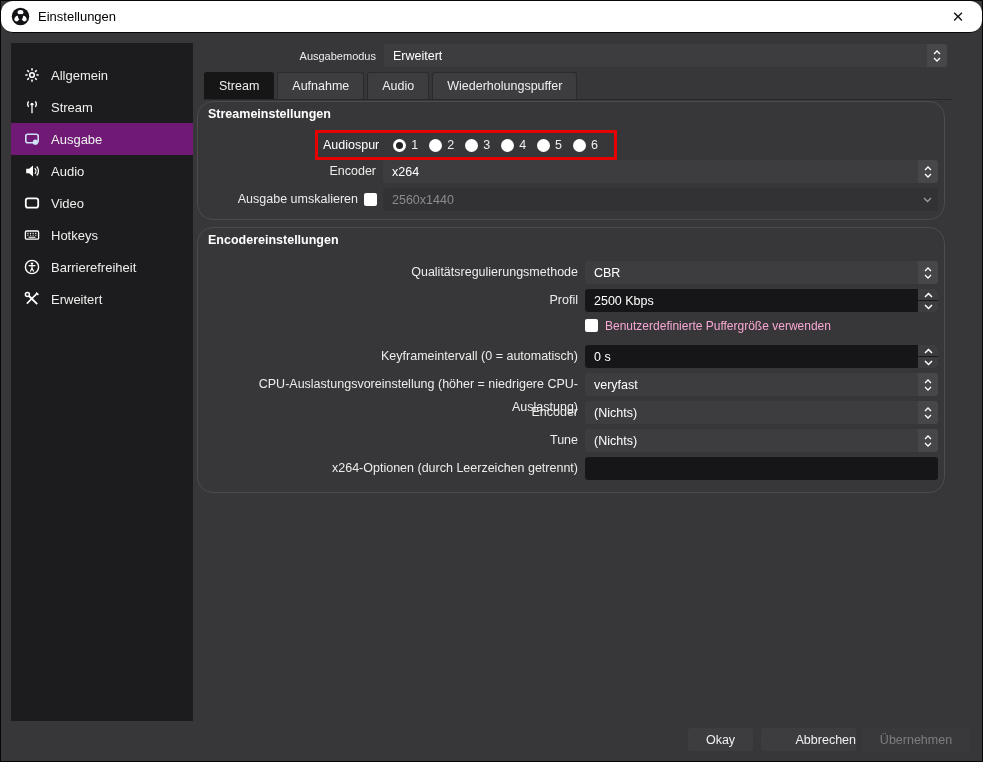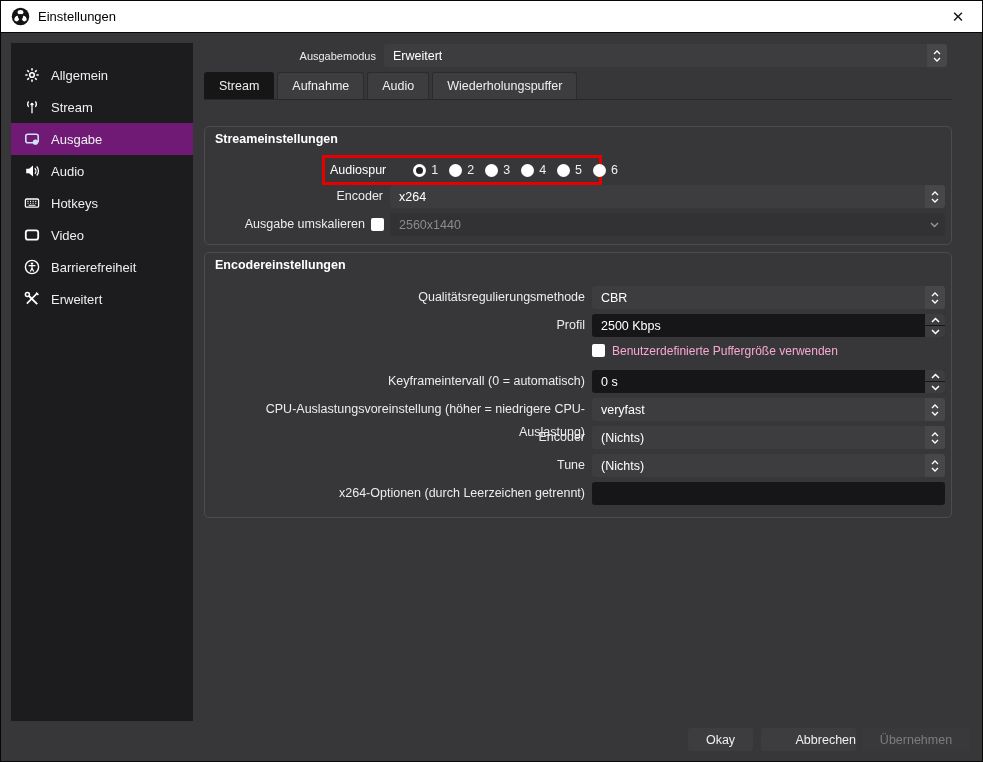--- a/index.html
+++ b/index.html
@@ -2,21 +2,21 @@
 <html><head>
 <meta charset="utf-8">
 <style>
   * { margin:0; padding:0; box-sizing:border-box; }
   html,body { width:983px; height:762px; background:#1a1a1a; }
   body { font-family:"Liberation Sans", sans-serif; }
 
   .window { position:relative; width:983px; height:762px; background:#373739; border:1px solid #070707; overflow:hidden; }
 
   
-  .titlebar { position:absolute; top:0; left:0; right:0; height:32px; background:#ffffff; border-bottom:1px solid #070707; display:flex; align-items:center; padding:0 10px; }
+  .titlebar { position:absolute; top:0; left:0; right:0; height:32px; background:#ffffff; border-bottom:1px solid #070707; display:flex; align-items:center; padding:0 10px;border-radius:12px; }
   .titlebar .logo { width:19px; height:19px; margin-right:8px; display:inline-flex; }
   .titlebar .title { font-size:13px; color:#000; }
   .titlebar .close { margin-left:auto; width:28px; height:28px; display:flex; align-items:center; justify-content:center; font-size:15px; color:#111; cursor:default; }
 
   .bodyarea { position:absolute; top:32px; left:0; right:0; bottom:0; }
 
   
   .sidebar { position:absolute; left:10px; top:10px; width:182px; height:678px; background:#1c1c1e; padding-top:16px; }
   .side-item { height:32px; display:flex; align-items:center; padding-left:13px; color:#efefef; font-size:13px; cursor:default; }
   .side-item .sicon { width:16px; height:16px; margin-right:11px; display:inline-flex; flex:0 0 16px; }
@@ -26,21 +26,21 @@
   .outmode-label { position:absolute; left:203px; top:12px; width:172px; height:22px; line-height:22px; text-align:right; color:#ececec; font-size:11px; }
   .outmode-combo { left:383px; top:11px; width:563px; }
 
   
   .tabs { position:absolute; left:203px; top:39px; height:27px; display:flex; gap:3px; }
   .tab { height:27px; padding:0 14px; display:flex; align-items:center; font-size:12.5px; color:#efefef; background:#3d3d40; border:1px solid #2b2b2d; border-bottom:none; border-radius:3px 3px 0 0; cursor:default; }
   .tab.active { background:#161617; border-color:#161617; }
   .tabline { position:absolute; left:203px; top:66px; width:748px; height:1px; background:#28282a; }
 
   
-  .group { position:absolute; left:203px; width:748px; border:1px solid #4c4c4f; border-radius:5px;margin-top:25px; }
+  .group { position:absolute; left:196px; width:748px; border:1px solid #4c4c4f; border-radius:16px; }
   .group.g1 { top:68px; height:119px; }
   .group.g2 { top:194px; height:266px; }
   .group-title { position:absolute; top:5px; left:10px; font-size:12.5px; font-weight:bold; color:#fff; }
 
   .flabel { position:absolute; color:#ececec; font-size:12.5px; height:23px; line-height:23px; text-align:right; }
 
   
   .combo, .spinbox, .textinput { position:absolute; height:23px; border-radius:3px; font-size:12.5px; color:#fff; }
   .combo { background:#3d3d40; display:flex; align-items:center; padding:0 26px 0 9px; }
   .combo .val { white-space:nowrap; overflow:hidden; }
@@ -53,21 +53,21 @@
   .spinbox .step { flex:1; background:#3d3d40; display:flex; align-items:center; justify-content:center; }
   .spinbox .step.up { border-radius:0 3px 0 0; }
   .spinbox .step.dn { border-radius:0 0 3px 0; }
 
   .textinput { background:#161618; border:none; padding:0 8px; width:353px; outline:none; }
 
   .checkbox { position:absolute; width:13px; height:13px; background:#fff; border-radius:2px; }
   .chk-label { position:absolute; color:#f9a8d4; font-size:12px; line-height:16px; }
 
   
-  .hl-box { position:absolute; left:117px; top:28px; width:280px; height:30px; border:3px solid #e60000; display:flex; align-items:center; padding:0 5px; gap:27px; }
+  .hl-box { position:absolute; left:117px; top:28px; width:302px; height:30px; border:3px solid #e60000; display:flex; align-items:center; padding:0 5px; gap:14px; }
   .hl-box .rlabel { color:#fff; font-size:12.5px; white-space:nowrap; }
   .radio-group { display:flex; align-items:center; gap:11px; }
   .radio-opt { display:flex; align-items:center; gap:5px; color:#efefef; font-size:12.5px; }
   .radio { width:13px; height:13px; border-radius:50%; background:#fff; }
   .radio.checked { background:#222225; box-shadow:inset 0 0 0 3px #fff; }
 
   
   .btn { position:absolute; top:695px; height:23px; background:#3d3d40; border:none; border-radius:3px; color:#f0f0f0; font-size:12.5px; font-family:"Liberation Sans", sans-serif; }
   .btn.okay { left:687px; width:65px; }
   .btn.cancel { left:760px; width:95px;text-align:right; }
@@ -132,33 +132,33 @@
           <svg viewBox="0 0 16 16" width="16" height="16">
             <path d="M2.2 5.8v4.4h2.9L9 13.4V2.6L5.1 5.8z" fill="#fff"></path>
             <path d="M10.8 5.2a4 4 0 0 1 0 5.6M12.7 3.5a6.6 6.6 0 0 1 0 9" stroke="#fff" stroke-width="1.3" fill="none"></path>
           </svg>
         </span>
         <span>Audio</span>
       </div>
       <div class="side-item">
         <span class="sicon">
           <svg viewBox="0 0 16 16" width="16" height="16">
+            <rect x="1.8" y="3.4" width="12.4" height="9.2" rx="2.2" fill="none" stroke="#fff" stroke-width="1.8"></rect>
+          </svg>
+        </span>
+        <span>Video</span>
+      </div>
+      <div class="side-item">
+        <span class="sicon">
+          <svg viewBox="0 0 16 16" width="16" height="16">
             <rect x="1.4" y="4" width="13.2" height="8.2" rx="1.2" fill="none" stroke="#fff" stroke-width="1.3"></rect>
             <path d="M3.4 6.4h1.1M6 6.4h1.1M8.6 6.4h1.1M11.2 6.4h1.1M3.4 8.3h1.1M6 8.3h1.1M8.6 8.3h1.1M11.2 8.3h1.1M4.6 10.3h6.8" stroke="#fff" stroke-width="1.1"></path>
           </svg>
         </span>
         <span>Hotkeys</span>
-      </div>
-      <div class="side-item">
-        <span class="sicon">
-          <svg viewBox="0 0 16 16" width="16" height="16">
-            <rect x="1.8" y="3.4" width="12.4" height="9.2" rx="2.2" fill="none" stroke="#fff" stroke-width="1.8"></rect>
-          </svg>
-        </span>
-        <span>Video</span>
       </div>
       <div class="side-item">
         <span class="sicon">
           <svg viewBox="0 0 16 16" width="16" height="16">
             <circle cx="8" cy="8" r="6.6" fill="none" stroke="#fff" stroke-width="1.4"></circle>
             <circle cx="8" cy="4.6" r="1.2" fill="#fff"></circle>
             <path d="M4.6 6.6h6.8M8 6.6v2.6M8 9.2l-1.7 3.4M8 9.2l1.7 3.4" stroke="#fff" stroke-width="1.2" fill="none"></path>
           </svg>
         </span>
         <span>Barrierefreiheit</span>

